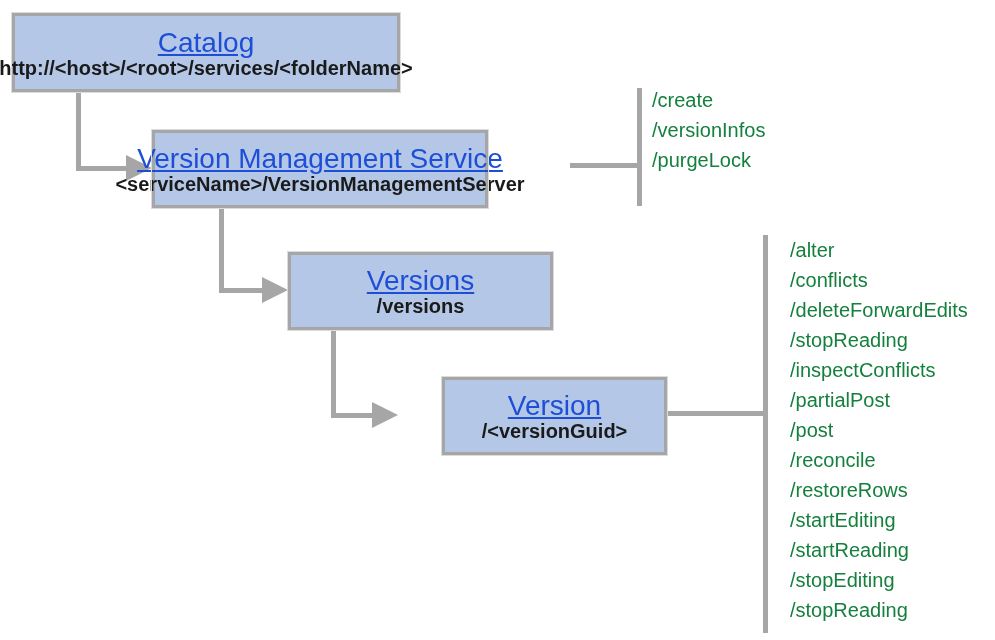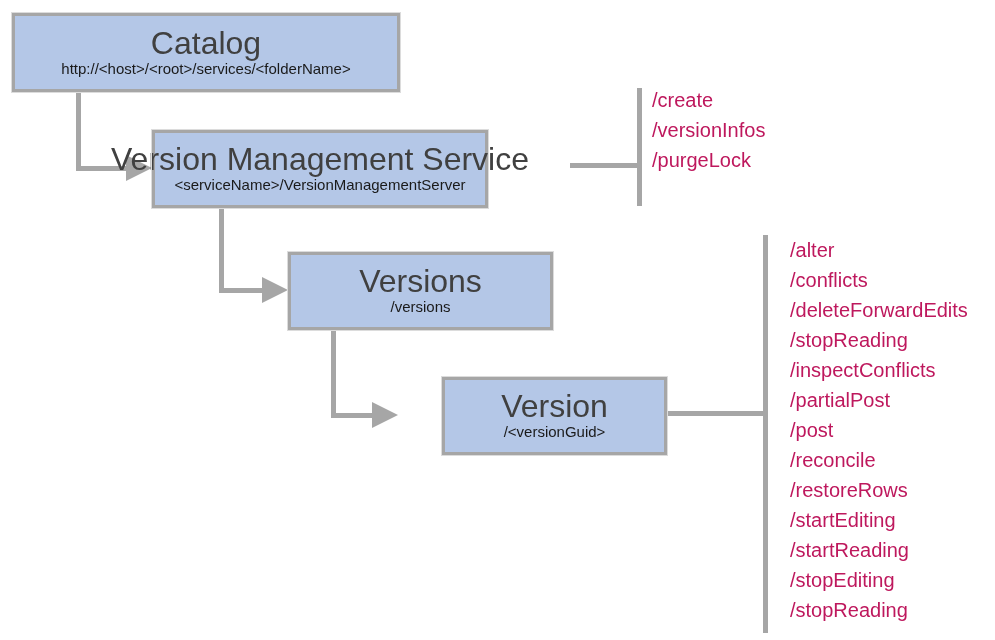--- a/index.html
+++ b/index.html
@@ -22,29 +22,30 @@
     outline: 1px solid #dcdcdc;
     box-sizing: border-box;
     display: flex;
     flex-direction: column;
     align-items: center;
     justify-content: center;
     gap: 1px;
     text-align: center;
   }
   .node .title {
-    font-size: 32px;
+    font-size: 28px;
     line-height: 30px;
-    color: #404040;
+    color: #1d4ed8;
     white-space: nowrap;
+    text-decoration: underline;
   }
   .node .subtitle {
-    font-size: 15px;
+    font-size: 20px;
     line-height: 19px;
-    font-weight: normal;
+    font-weight: bold;
     color: #1a1a1a;
     white-space: nowrap;
   }
   #node-catalog  { left: 12px;  top: 13px;  width: 388px; height: 79px; }
   #node-vms      { left: 152px; top: 130px; width: 336px; height: 78px; }
   #node-versions { left: 288px; top: 252px; width: 265px; height: 78px; }
   #node-version  { left: 398px; top: 377px; width: 225px; height: 78px; margin-left: 44px; }
 
   .conn {
     position: absolute;
@@ -81,21 +82,21 @@
     position: absolute;
     display: flex;
     flex-direction: column;
   }
   #ops-vms     { left: 652px; top: 85px; }
   #ops-version { left: 790px; top: 235px; }
   .op-item {
     height: 30px;
     line-height: 30px;
     font-size: 20px;
-    color: #be185d;
+    color: #15803d;
     white-space: nowrap;
   }
 </style>
 </head>
 <body>
 
 <div id="canvas">
 
   <div class="conn" id="c1-v"></div>
   <div class="conn" id="c1-h"></div>

